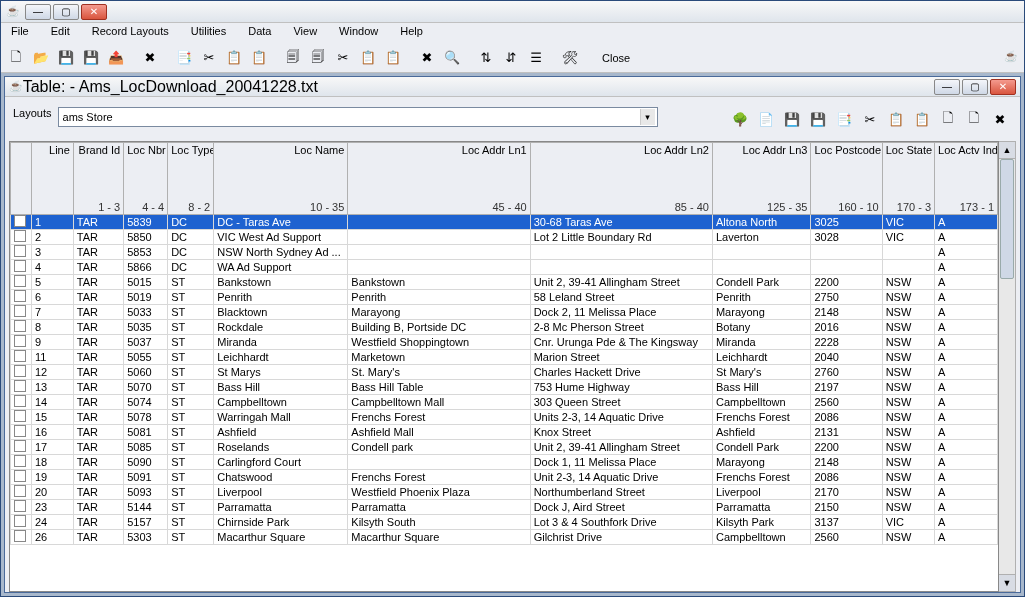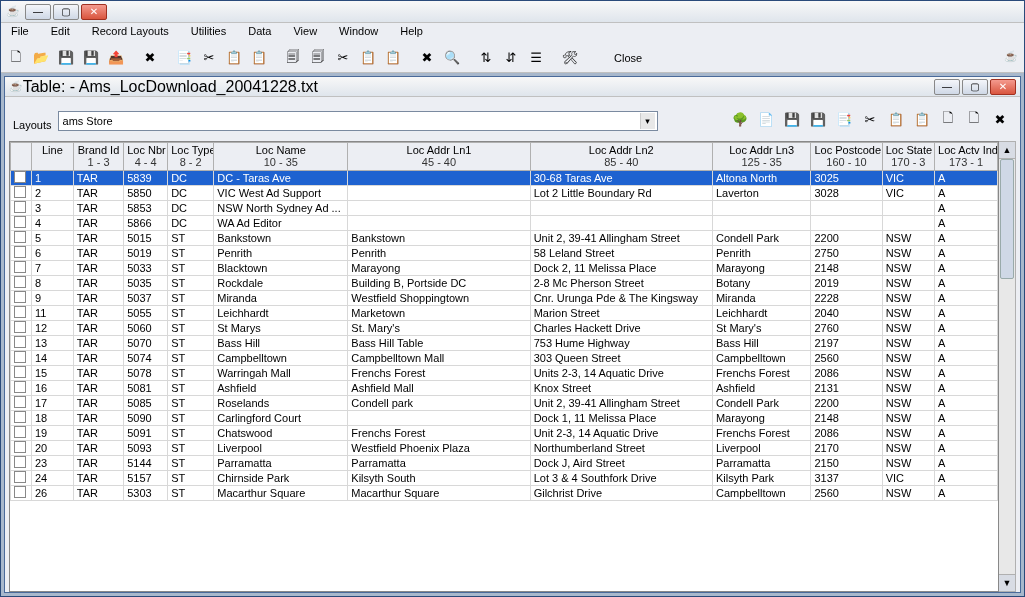--- a/index.html
+++ b/index.html
@@ -59,21 +59,21 @@
   border-bottom:1px solid #c0c0c0;
 }
 .tb-btn {
   width:22px; height:22px;
   display:flex;align-items:center;justify-content:center;
   border:1px solid transparent;
   cursor:pointer;
   font-size:13px;
 }
 .tb-sep { width:6px; }
-.tb-close-text { margin-left:24px; padding:2px 6px; cursor:pointer; }
+.tb-close-text { margin-left:12px; padding:2px 6px; cursor:pointer; }
 .cup { margin-left:auto; width:16px;height:16px; }
 .mdi-area {
   flex:1;
   background:#a8b8cc;
   padding:3px;
   overflow:hidden;
 }
 .inner-window {
   width:100%;
   height:100%;
@@ -83,21 +83,21 @@
   flex-direction:column;
 }
 .inner-titlebar {
   height:20px;
   background: linear-gradient(#f8f8f8,#dfe5ec);
   display:flex;align-items:center;padding:0 4px;
   border-bottom:1px solid #c0c0c0;
 }
 .inner-titlebar .title { flex:1; font-size:16px; }
 .layouts-bar {
-  display:flex;align-items:flex-end;
+  display:flex;align-items:flex-start;
   padding:10px 8px 6px 8px;
   gap:6px;
 }
 .layouts-label { }
 .layouts-select {
   flex:1;
   max-width:600px;
   height:20px;
   border:1px solid #7a8aa0;
   background:#fff;
@@ -133,31 +133,31 @@
   overflow:auto;
   border:1px solid #888;
   background:#fff;
   position:relative;
 }
 table { border-collapse:collapse; width:100%; table-layout:fixed; }
 thead th {
   background:#eceef3;
   border:1px solid #b0b0b0;
   font-weight:normal;
-  text-align:center;
+  text-align:right;
   font-size:11px;
   padding:1px 3px;
   white-space:nowrap;
   overflow:hidden;
   height:28px;
   vertical-align:top;
   position:sticky;
   top:0;
 }
-thead th .sub { display:block; color:#333; font-size:11px; }
+thead th .sub { display:block; color:#333; font-size:11px;margin-top:45px; }
 tbody td {
   border:1px solid #d8d8d8;
   padding:0px 3px;
   font-size:11px;
   white-space:nowrap;
   overflow:hidden;
   height:15px;
 }
 tbody tr.selected td { background:#1e62d0; color:#fff; }
 .col-chk { width:20px; }
@@ -349,21 +349,21 @@
                   <td></td>
                   <td></td>
                   <td>A</td>
                 </tr>
                 <tr>
                   <td><span class="chk"></span></td>
                   <td>4</td>
                   <td>TAR</td>
                   <td>5866</td>
                   <td>DC</td>
-                  <td>WA Ad Editor</td>
+                  <td>WA Ad Support</td>
                   <td></td>
                   <td></td>
                   <td></td>
                   <td></td>
                   <td></td>
                   <td>A</td>
                 </tr>
                 <tr>
                   <td><span class="chk"></span></td>
                   <td>5</td>
@@ -409,21 +409,21 @@
                 <tr>
                   <td><span class="chk"></span></td>
                   <td>8</td>
                   <td>TAR</td>
                   <td>5035</td>
                   <td>ST</td>
                   <td>Rockdale</td>
                   <td>Building B,  Portside DC</td>
                   <td>2-8 Mc Pherson Street</td>
                   <td>Botany</td>
-                  <td>2019</td>
+                  <td>2016</td>
                   <td>NSW</td>
                   <td>A</td>
                 </tr>
                 <tr>
                   <td><span class="chk"></span></td>
                   <td>9</td>
                   <td>TAR</td>
                   <td>5037</td>
                   <td>ST</td>
                   <td>Miranda</td>

